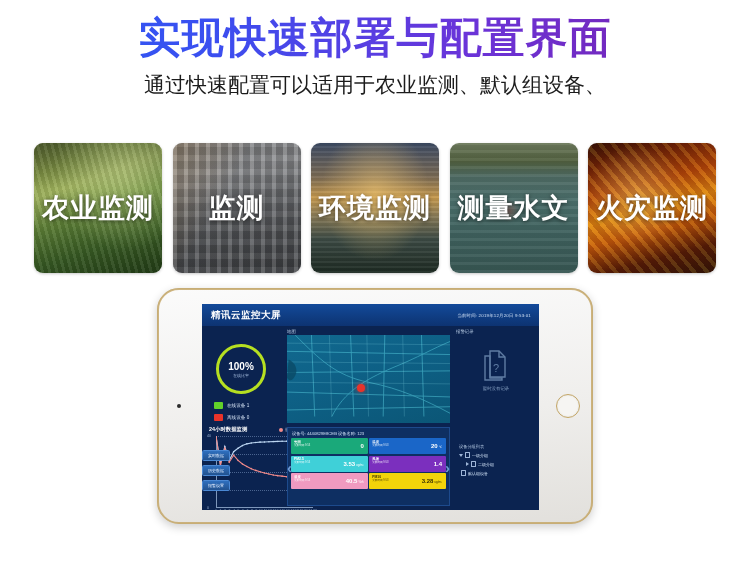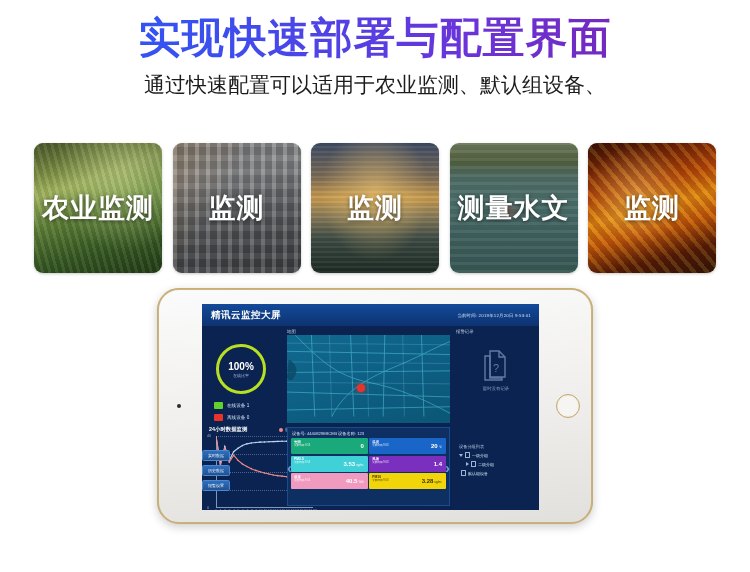--- a/index.html
+++ b/index.html
@@ -250,33 +250,35 @@
     </div>
     <div class="card">
       <div class="bg bg-ind"></div>
       <div class="label">
         <span>监测</span>
       </div>
     </div>
     <div class="card">
       <div class="bg bg-env"></div>
       <div class="label">
+        <span>环境</span>
         <span>监测</span>
       </div>
     </div>
     <div class="card">
       <div class="bg bg-water"></div>
       <div class="label">
         <span>测量</span>
         <span>水文</span>
       </div>
     </div>
     <div class="card">
       <div class="bg bg-fire"></div>
       <div class="label">
+        <span>火灾</span>
         <span>监测</span>
       </div>
     </div>
   </div>
 
   <div class="tablet">
     <div class="tablet-frame"></div>
     <div class="tablet-gold"></div>
     <div class="cam"></div>
     <div class="home-btn"></div>

